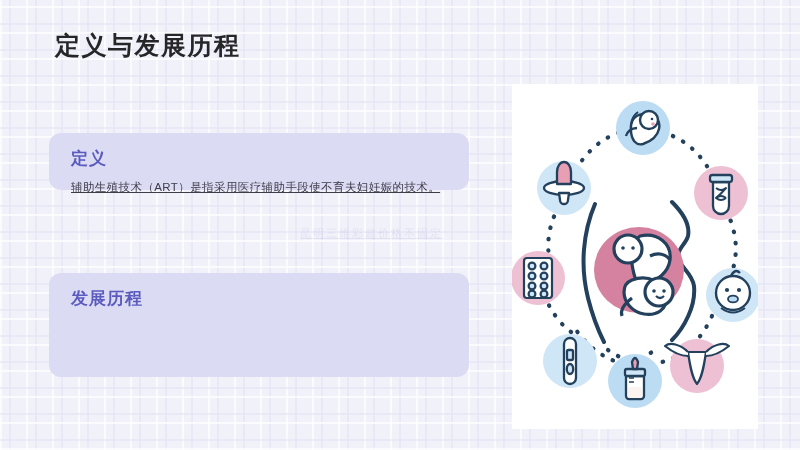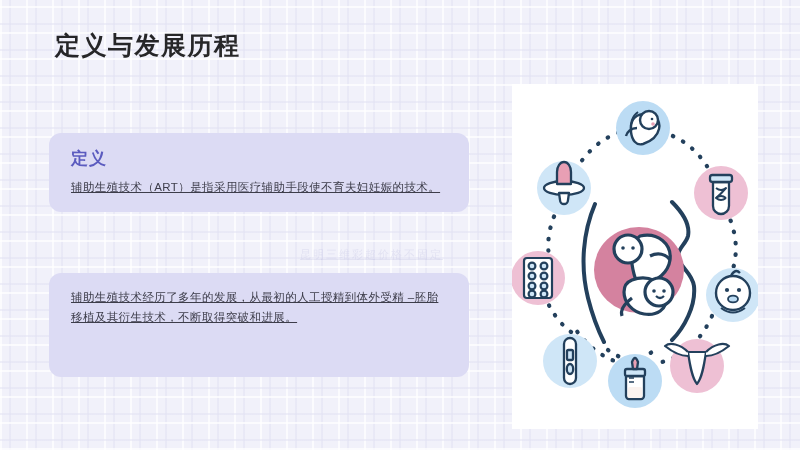--- a/index.html
+++ b/index.html
@@ -24,63 +24,63 @@
     position:absolute;left:55px;top:28px;
     font-size:25px;line-height:34px;font-weight:700;
     color:#262628;letter-spacing:1.5px;
   }
 
   .card{
     position:absolute;left:49px;width:420px;
     background:#dcdbf4;border-radius:12px;
     box-sizing:border-box;padding:14px 20px 15px 22px;
   }
-  #card-definition{top:133px;height:79px;}
+  #card-definition{top:133px;height:57px;}
   #card-history{top:273px;height:104px;}
 
   .card-heading{
     font-size:17px;line-height:24px;font-weight:700;
     color:#5b5bbf;letter-spacing:1px;margin:0 0 6px 0;
   }
   .card-body{
     font-size:11.5px;line-height:20px;color:#3d3d4a;
     letter-spacing:.4px;margin:0;text-decoration:underline;
   }
 
   
   #illustration-panel{
     position:absolute;left:512px;top:84px;width:246px;height:345px;
     background:#ffffff;
   }
   #illustration-svg{display:block;width:246px;height:345px;}
 
   
   #watermark{
-    position:absolute;left:300px;top:245px;
+    position:absolute;left:300px;top:224px;
     font-size:11px;line-height:18px;letter-spacing:2px;
     color:rgba(150,150,205,.16);
     white-space:nowrap;pointer-events:none;user-select:none;text-decoration:underline;
   }
 </style>
 </head>
 <body>
 
 <div id="bg-texture"></div>
 
 <div id="slide">
 
   <div id="page-title">定义与发展历程</div>
 
   <div class="card" id="card-definition">
     <div class="card-heading">定义</div>
     <div class="card-body">辅助生殖技术（ART）是指采用医疗辅助手段使不育夫妇妊娠的技术。</div>
   </div>
 
   <div class="card" id="card-history">
-    <div class="card-body">辅助生殖技术经历了多年的发展，从最初的人工授精到体外受精 –胚胎移植及其衍生技术，不断取得突破和进展。</div>
+    <div class="card-heading">发展历程</div>
   </div>
 
   <div id="illustration-panel">
     <svg id="illustration-svg" viewBox="0 0 246 345" xmlns="http://www.w3.org/2000/svg">
 
       <g fill="none" stroke="#23405c" stroke-width="4.2" stroke-linecap="round" stroke-dasharray="0.5 11">
         <path d="M58 96 Q 78 56 112 47"></path>
         <path d="M150 48 Q 184 58 201 93"></path>
         <path d="M214 126 Q 232 162 217 196"></path>
         <path d="M200 232 Q 184 268 150 278"></path>

